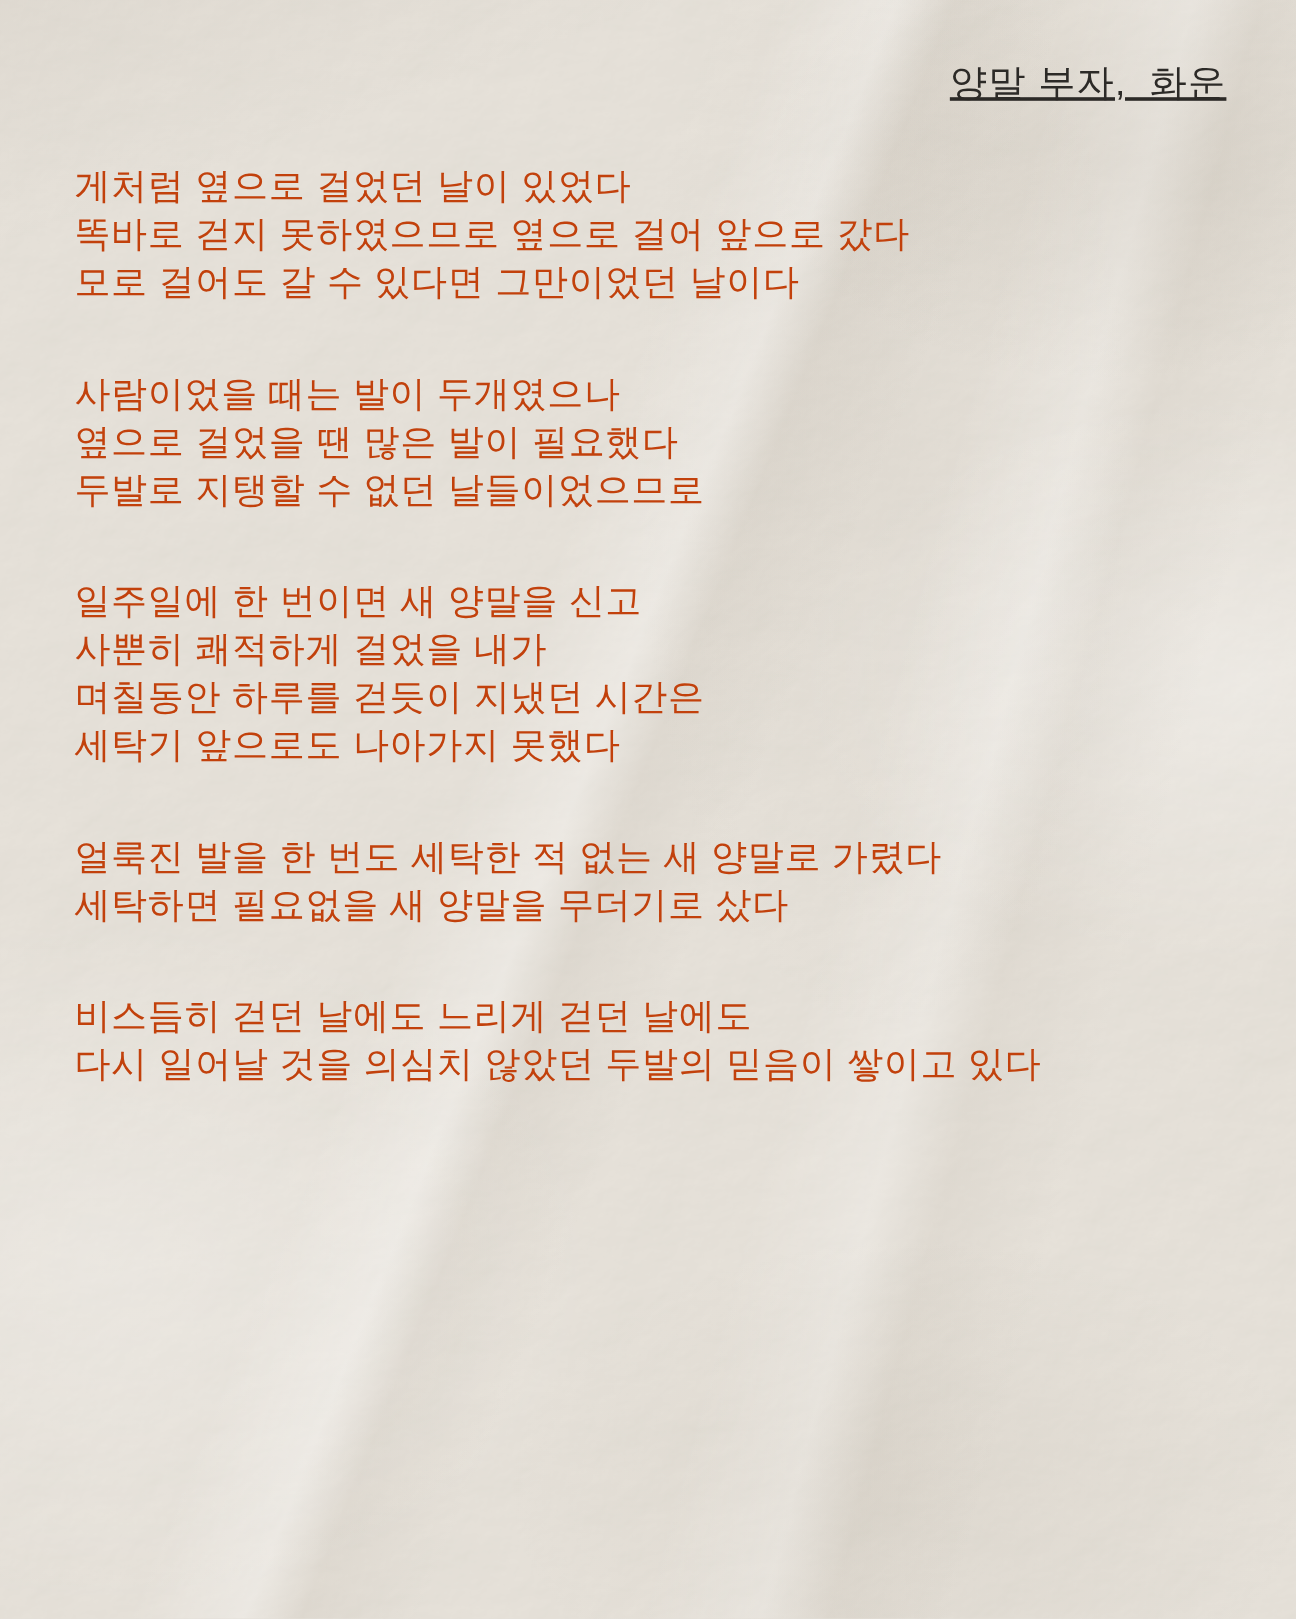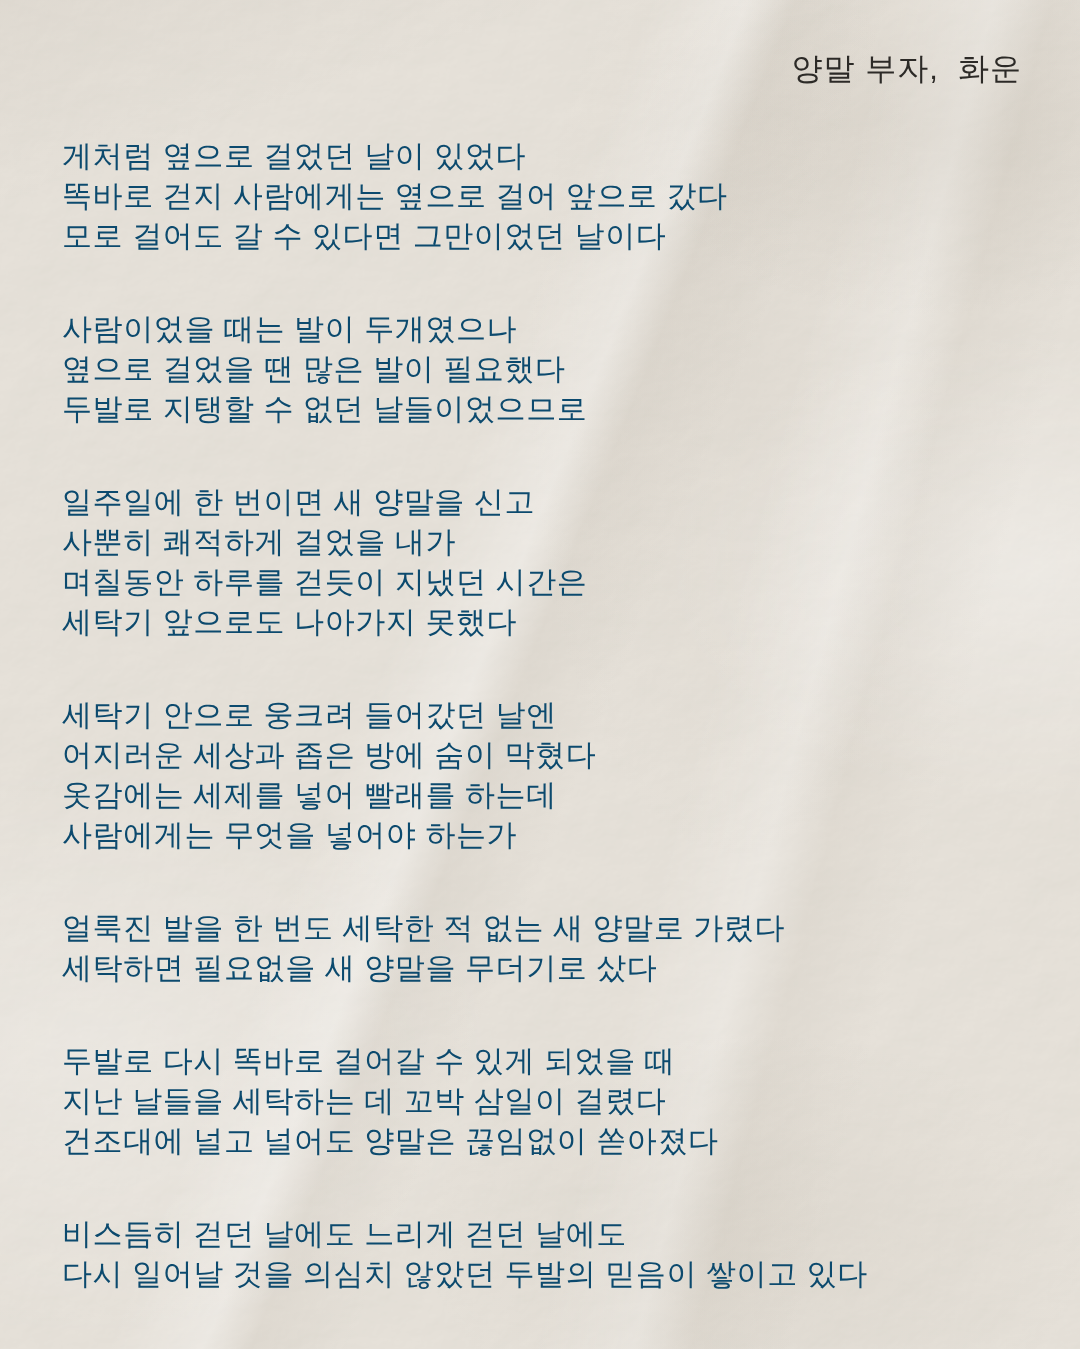--- a/index.html
+++ b/index.html
@@ -43,26 +43,27 @@
   }
   .poem-title {
     position: absolute;
     top: 50px;
     right: 58px;
     font-size: 31px;
     line-height: 38px;
     letter-spacing: 1px;
     color: #2c2a27;
     white-space: pre;
+    text-decoration: underline;
   }
   .poem-body {
     position: absolute;
     left: 62px;
     top: 136px;
-    color: #0c4a6e;
+    color: #c2410c;
   }
   .stanza + .stanza {
     margin-top: 53px;
   }
   .line {
     font-size: 30px;
     line-height: 40px;
     height: 40px;
     letter-spacing: 0.6px;
     white-space: pre;
@@ -90,53 +91,42 @@
 </svg>
 <div class="paper-wash"></div>
 <div class="paper-creases"></div>
 
 <div class="poem-title">양말 부자,  화운</div>
 
 <div class="poem-body">
 
   <div class="stanza">
     <div class="line">게처럼 옆으로 걸었던 날이 있었다</div>
-    <div class="line">똑바로 걷지 사람에게는 옆으로 걸어 앞으로 갔다</div>
+    <div class="line">똑바로 걷지 못하였으므로 옆으로 걸어 앞으로 갔다</div>
     <div class="line">모로 걸어도 갈 수 있다면 그만이었던 날이다</div>
   </div>
 
   <div class="stanza">
     <div class="line">사람이었을 때는 발이 두개였으나</div>
     <div class="line">옆으로 걸었을 땐 많은 발이 필요했다</div>
     <div class="line">두발로 지탱할 수 없던 날들이었으므로</div>
   </div>
 
   <div class="stanza">
     <div class="line">일주일에 한 번이면 새 양말을 신고</div>
     <div class="line">사뿐히 쾌적하게 걸었을 내가</div>
     <div class="line">며칠동안 하루를 걷듯이 지냈던 시간은</div>
     <div class="line">세탁기 앞으로도 나아가지 못했다</div>
   </div>
 
-  <div class="stanza">
-    <div class="line">세탁기 안으로 웅크려 들어갔던 날엔</div>
-    <div class="line">어지러운 세상과 좁은 방에 숨이 막혔다</div>
-    <div class="line">옷감에는 세제를 넣어 빨래를 하는데</div>
-    <div class="line">사람에게는 무엇을 넣어야 하는가</div>
-  </div>
 
   <div class="stanza">
     <div class="line">얼룩진 발을 한 번도 세탁한 적 없는 새 양말로 가렸다</div>
     <div class="line">세탁하면 필요없을 새 양말을 무더기로 샀다</div>
   </div>
 
-  <div class="stanza">
-    <div class="line">두발로 다시 똑바로 걸어갈 수 있게 되었을 때</div>
-    <div class="line">지난 날들을 세탁하는 데 꼬박 삼일이 걸렸다</div>
-    <div class="line">건조대에 널고 널어도 양말은 끊임없이 쏟아졌다</div>
-  </div>
 
   <div class="stanza">
     <div class="line">비스듬히 걷던 날에도 느리게 걷던 날에도</div>
     <div class="line">다시 일어날 것을 의심치 않았던 두발의 믿음이 쌓이고 있다</div>
   </div>
 
 </div>
 
 </body></html>

